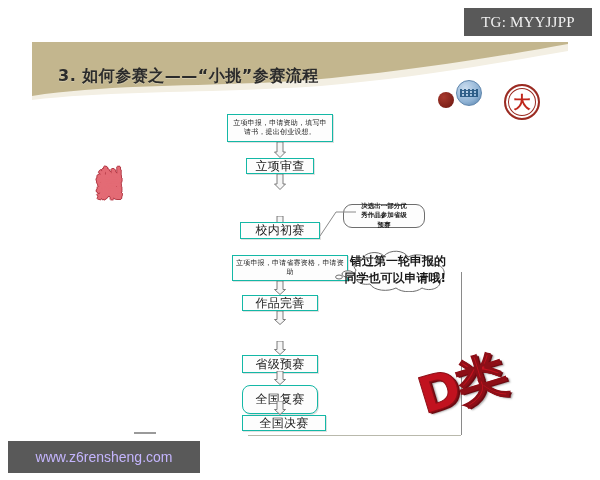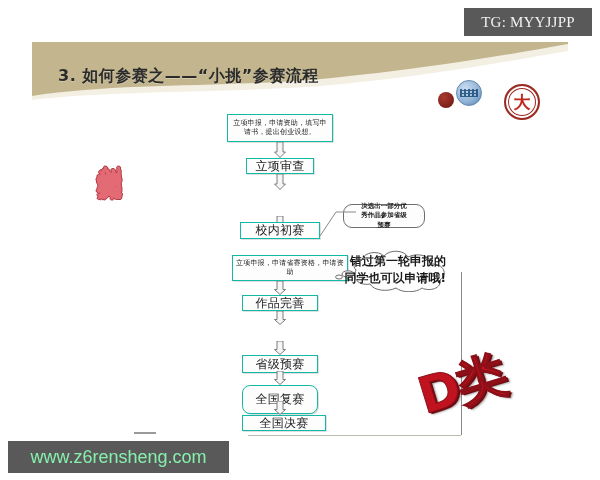--- a/index.html
+++ b/index.html
@@ -247,25 +247,25 @@
     width: 22px;
     height: 2px;
     background: #9a9a9a;
   }
 
   
   .watermark {
     position: absolute;
     left: 8px;
     top: 441px;
-    width: 221px;
+    width: 192px;
     height: 32px;
     background: #595959;
-    color: #86efac;
-    font-size: 18px;
+    color: #c4b5fd;
+    font-size: 14px;
     line-height: 32px;
     text-align: center;
     font-family: "Liberation Sans", sans-serif;
   }
 </style>
 </head>
 <body>
 
 <div id="slide">
 

